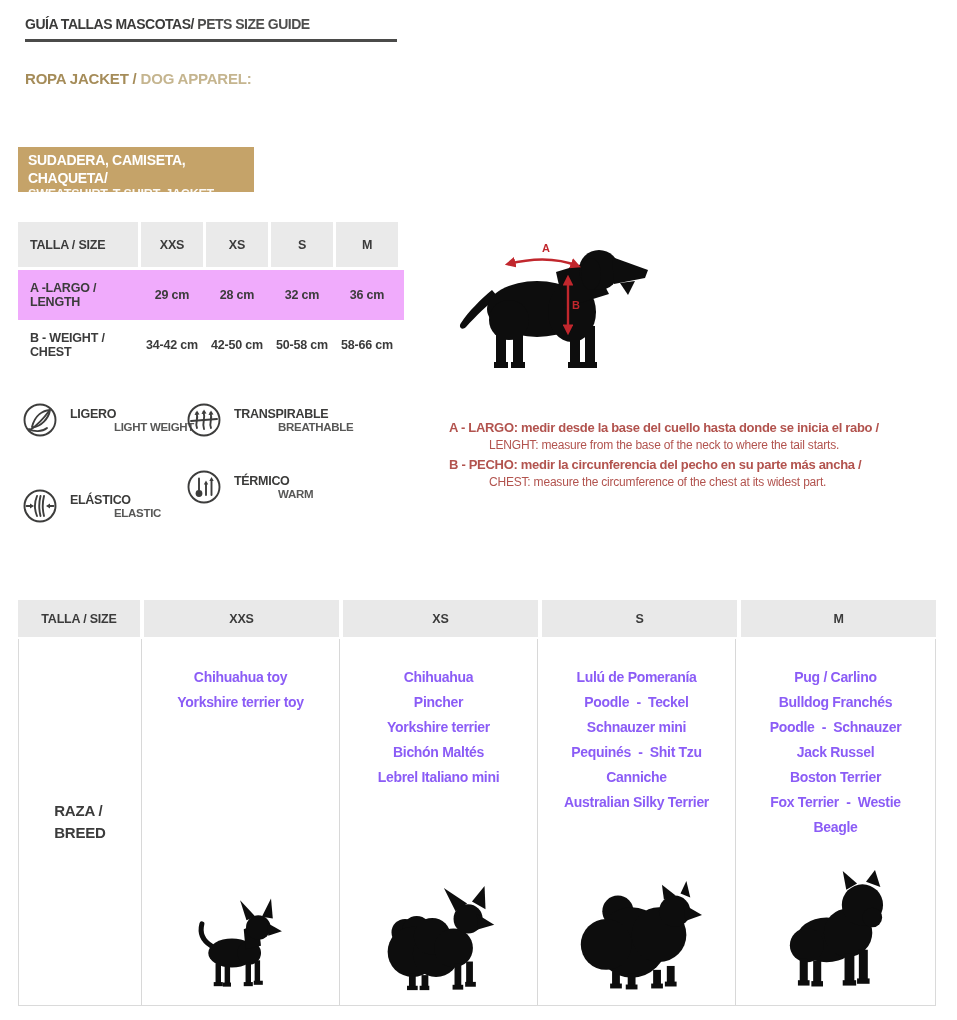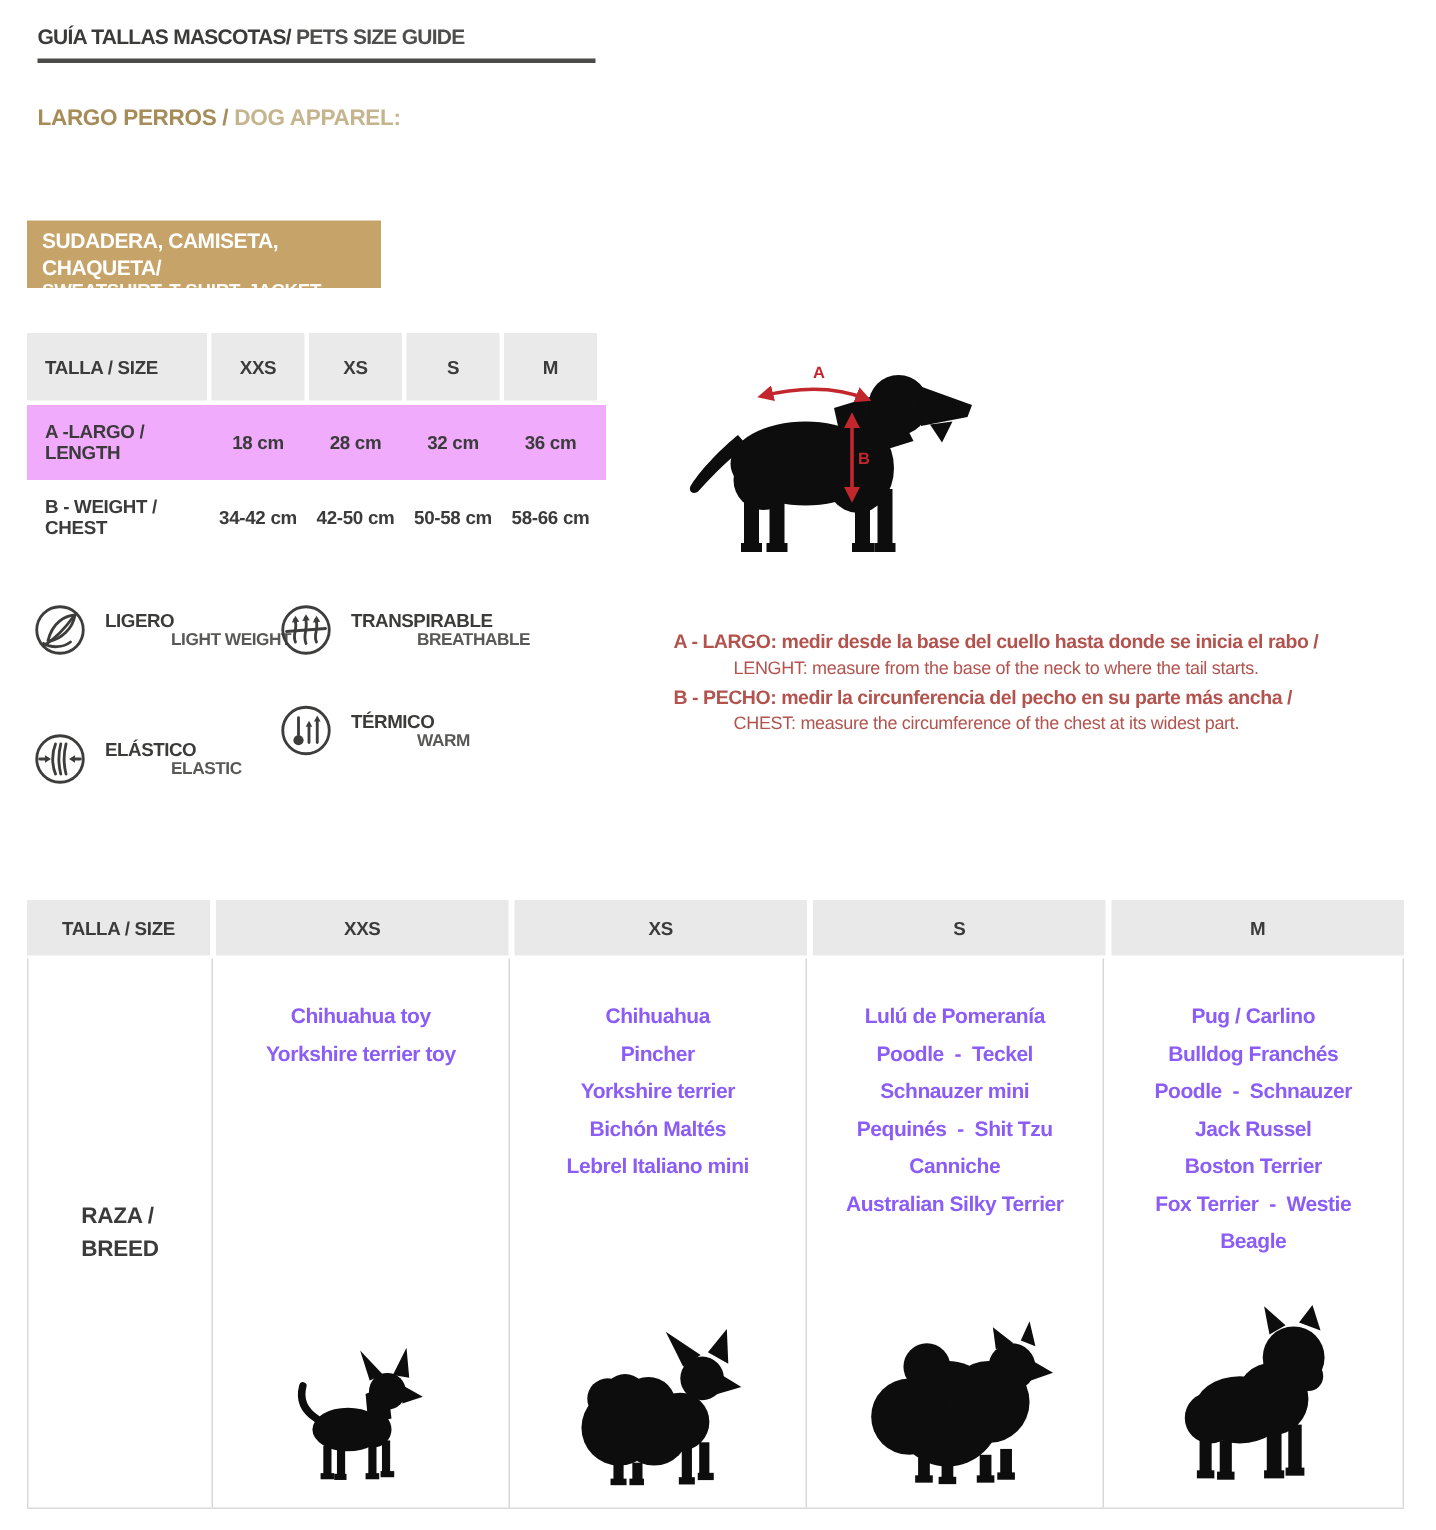--- a/index.html
+++ b/index.html
@@ -78,39 +78,39 @@
   .ic { stroke:#3d3d3c; fill:none; stroke-width:1.9; stroke-linecap:round; stroke-linejoin:round; }
 </style>
 </head>
 <body>
 
 <div class="title">
   <span class="title-es">GUÍA TALLAS MASCOTAS/</span><span class="title-en"> PETS SIZE GUIDE</span>
 </div>
 
 <div class="subtitle">
-  <span class="sub-es">LARGO PERROS / </span><span class="sub-en">DOG APPAREL:</span>
+  <span class="sub-es">ROPA JACKET / </span><span class="sub-en">DOG APPAREL:</span>
 </div>
 
 <div class="banner">
   <div class="banner-l1">SUDADERA, CAMISETA, CHAQUETA/</div>
   <div class="banner-l2">SWEATSHIRT, T-SHIRT, JACKET</div>
 </div>
 
 <div class="sizeTable">
   <div class="st-row st-head">
     <div class="st-label">TALLA /  SIZE</div>
     <div class="st-cell">XXS</div>
     <div class="st-cell">XS</div>
     <div class="st-cell">S</div>
     <div class="st-cell">M</div>
   </div>
   <div class="st-row st-a">
     <div class="st-label">A -LARGO / LENGTH</div>
-    <div class="st-cell">18 cm</div>
+    <div class="st-cell">29 cm</div>
     <div class="st-cell">28 cm</div>
     <div class="st-cell">32 cm</div>
     <div class="st-cell">36 cm</div>
   </div>
   <div class="st-row st-b">
     <div class="st-label">B - WEIGHT / CHEST</div>
     <div class="st-cell">34-42 cm</div>
     <div class="st-cell">42-50 cm</div>
     <div class="st-cell">50-58 cm</div>
     <div class="st-cell">58-66 cm</div>

